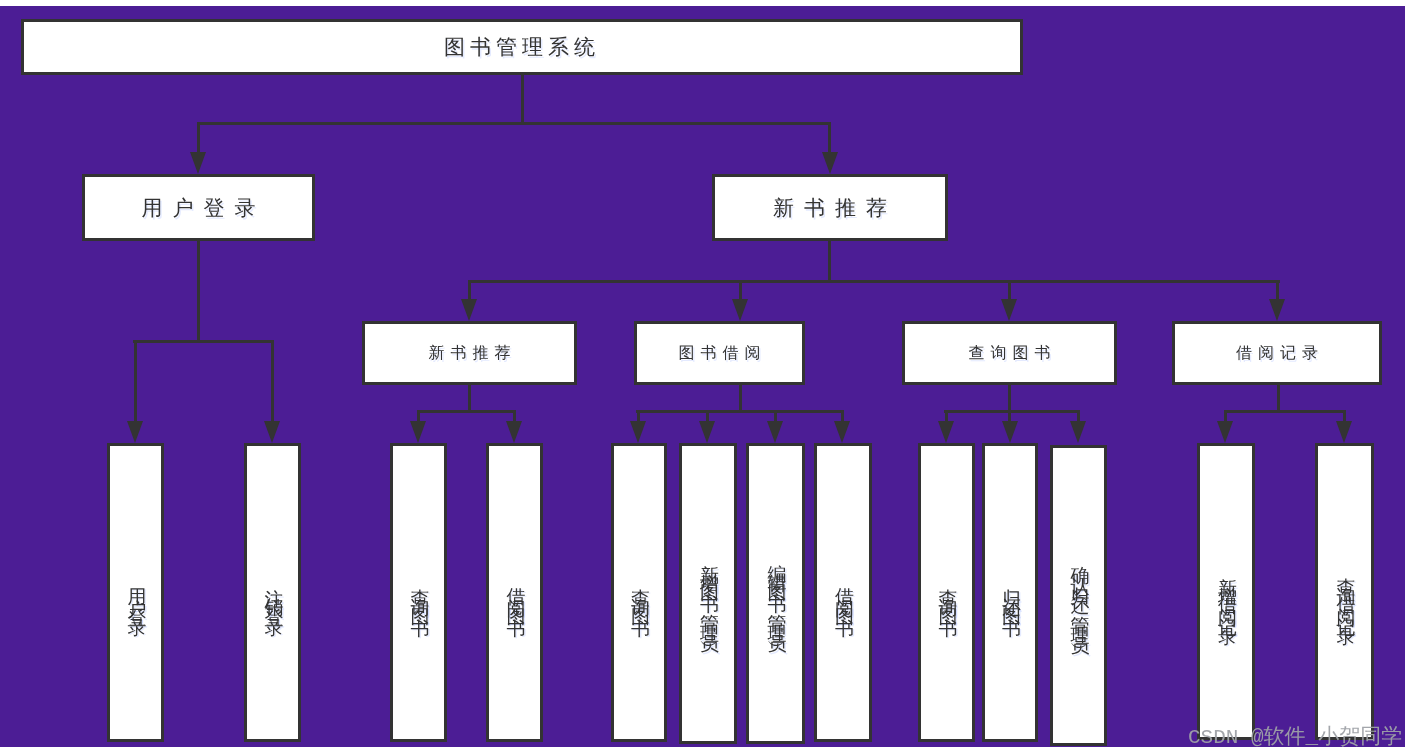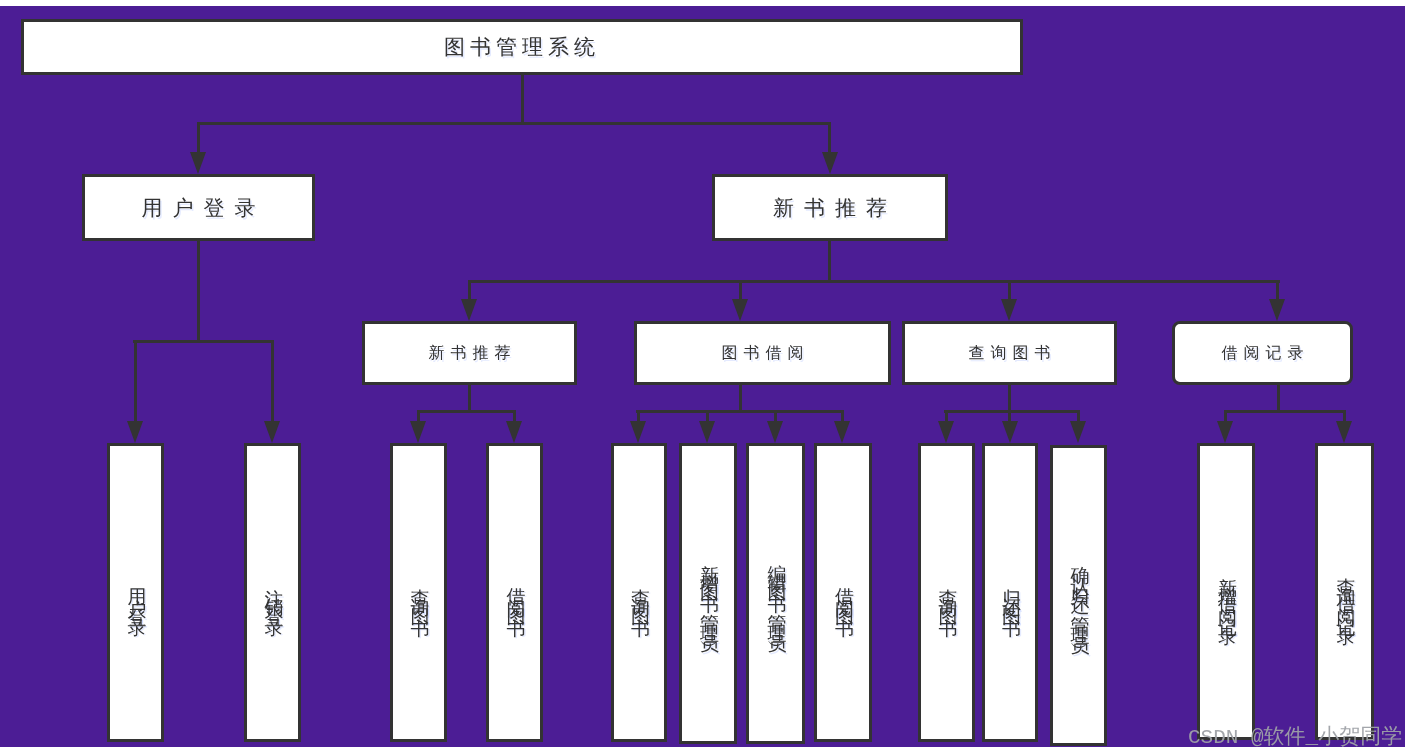--- a/index.html
+++ b/index.html
@@ -92,27 +92,27 @@
   <div class="vline" style="left:739px; top:277px; width:3px; height:16px;"></div>
   <div class="arrow" style="left:732px; top:293px;"></div>
   <div class="vline" style="left:1008px; top:277px; width:3px; height:16px;"></div>
   <div class="arrow" style="left:1001px; top:293px;"></div>
   <div class="vline" style="left:1276px; top:277px; width:3px; height:16px;"></div>
   <div class="arrow" style="left:1269px; top:293px;"></div>
 
   <div class="node lvl-3" style="left:362px; top:315px; width:215px; height:64px;">
     <span class="lbl">新书推荐</span>
   </div>
-  <div class="node lvl-3" style="left:634px; top:315px; width:257px; height:64px;">
+  <div class="node lvl-3" style="left:634px; top:315px; width:171px; height:64px;">
     <span class="lbl">图书借阅</span>
   </div>
   <div class="node lvl-3" style="left:902px; top:315px; width:215px; height:64px;">
     <span class="lbl">查询图书</span>
   </div>
-  <div class="node lvl-3" style="left:1172px; top:315px; width:181px; height:64px;border-radius:8px;">
+  <div class="node lvl-3" style="left:1172px; top:315px; width:210px; height:64px;">
     <span class="lbl">借阅记录</span>
   </div>
 
   <div class="vline" style="left:468px; top:379px; width:3px; height:26px;"></div>
   <div class="hline" style="left:417px; top:404px; width:99px; height:3px;"></div>
   <div class="vline" style="left:417px; top:407px; width:3px; height:8px;"></div>
   <div class="arrow" style="left:410px; top:415px;"></div>
   <div class="vline" style="left:513px; top:407px; width:3px; height:8px;"></div>
   <div class="arrow" style="left:506px; top:415px;"></div>
 

